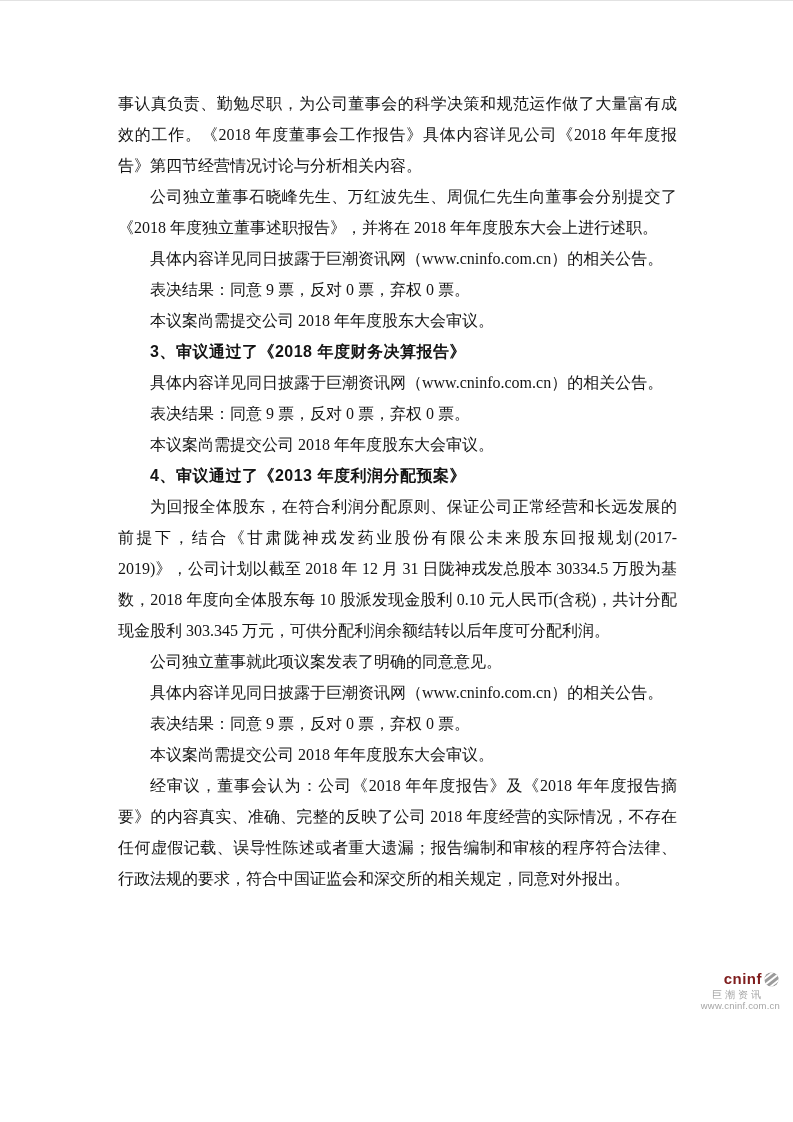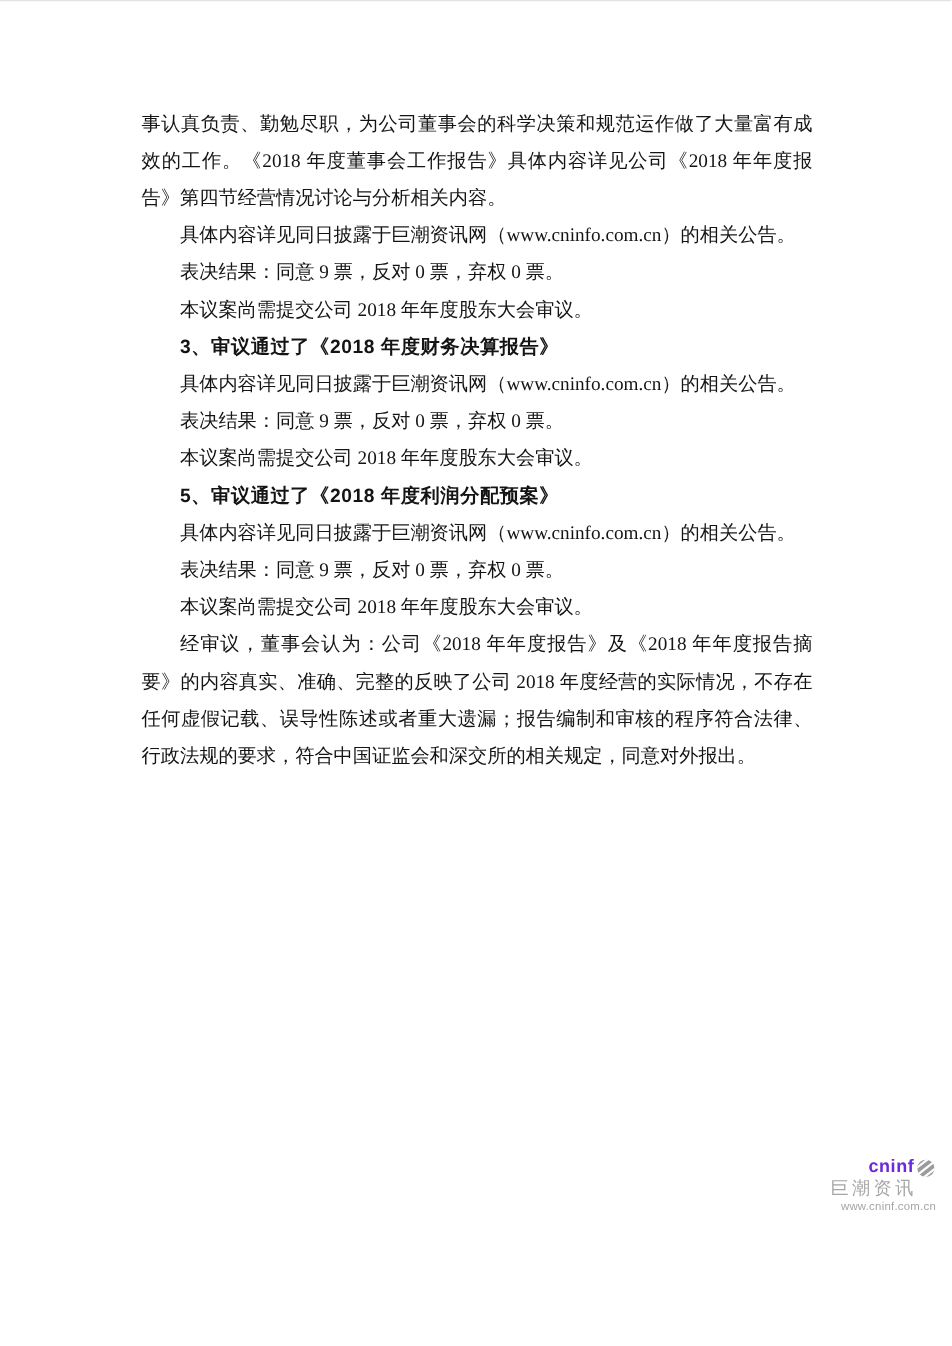--- a/index.html
+++ b/index.html
@@ -52,56 +52,59 @@
   .logo-row {
     display: flex;
     align-items: center;
     justify-content: flex-end;
     gap: 1px;
   }
   .logo-brand {
     font-weight: bold;
     font-size: 15px;
     letter-spacing: 0.5px;
-    color: #6d28d9;
+    color: #7f1d1d;
   }
   .logo-swirl {
     display: inline-flex;
     width: 17px;
     height: 17px;
   }
   .logo-cn {
-    font-size: 15px;
+    font-size: 10px;
     letter-spacing: 3px;
     color: #a5a5a5;
     padding-right: 16px;
     margin-top: 1px;
   }
   .logo-url {
     font-size: 9.5px;
     letter-spacing: 0.2px;
     color: #a5a5a5;
     margin-top: 1px;
   }
 </style>
 </head>
 <body>
 
 <div class="page">
 
   <div class="doc">
     <p class="">事认真负责、勤勉尽职，为公司董事会的科学决策和规范运作做了大量富有成效的工作。《2018 年度董事会工作报告》具体内容详见公司《2018 年年度报告》第四节经营情况讨论与分析相关内容。</p>
+    <p class="indent">公司独立董事石晓峰先生、万红波先生、周侃仁先生向董事会分别提交了《2018 年度独立董事述职报告》，并将在 2018 年年度股东大会上进行述职。</p>
     <p class="indent">具体内容详见同日披露于巨潮资讯网（www.cninfo.com.cn）的相关公告。</p>
     <p class="indent">表决结果：同意 9 票，反对 0 票，弃权 0 票。</p>
     <p class="indent">本议案尚需提交公司 2018 年年度股东大会审议。</p>
     <p class="heading">3、审议通过了《2018 年度财务决算报告》</p>
     <p class="indent">具体内容详见同日披露于巨潮资讯网（www.cninfo.com.cn）的相关公告。</p>
     <p class="indent">表决结果：同意 9 票，反对 0 票，弃权 0 票。</p>
     <p class="indent">本议案尚需提交公司 2018 年年度股东大会审议。</p>
-    <p class="heading">5、审议通过了《2018 年度利润分配预案》</p>
+    <p class="heading">4、审议通过了《2013 年度利润分配预案》</p>
+    <p class="indent">为回报全体股东，在符合利润分配原则、保证公司正常经营和长远发展的前提下，结合《甘肃陇神戎发药业股份有限公未来股东回报规划(2017-2019)》，公司计划以截至 2018 年 12 月 31 日陇神戎发总股本 30334.5 万股为基数，2018 年度向全体股东每 10 股派发现金股利 0.10 元人民币(含税)，共计分配现金股利 303.345 万元，可供分配利润余额结转以后年度可分配利润。</p>
+    <p class="indent">公司独立董事就此项议案发表了明确的同意意见。</p>
     <p class="indent">具体内容详见同日披露于巨潮资讯网（www.cninfo.com.cn）的相关公告。</p>
     <p class="indent">表决结果：同意 9 票，反对 0 票，弃权 0 票。</p>
     <p class="indent">本议案尚需提交公司 2018 年年度股东大会审议。</p>
     <p class="indent">经审议，董事会认为：公司《2018 年年度报告》及《2018 年年度报告摘要》的内容真实、准确、完整的反映了公司 2018 年度经营的实际情况，不存在任何虚假记载、误导性陈述或者重大遗漏；报告编制和审核的程序符合法律、行政法规的要求，符合中国证监会和深交所的相关规定，同意对外报出。</p>
   </div>
 
   <div class="logo">
     <div class="logo-row">
       <span class="logo-brand">cninf</span>
       <span class="logo-swirl">

